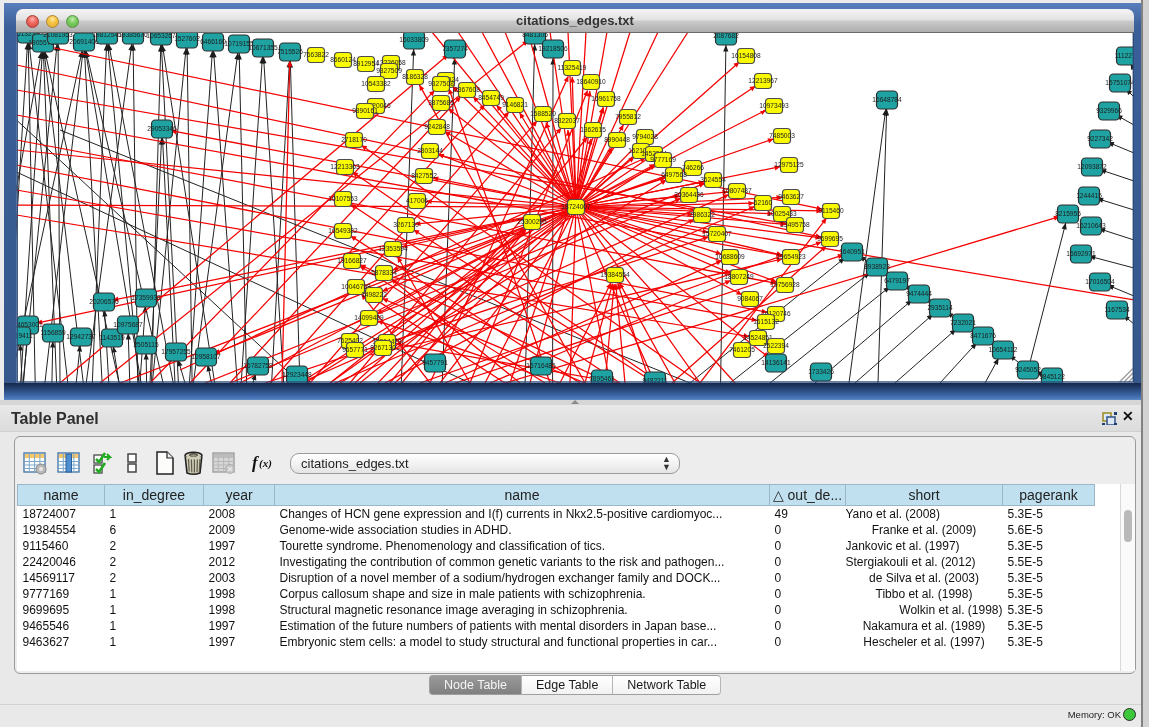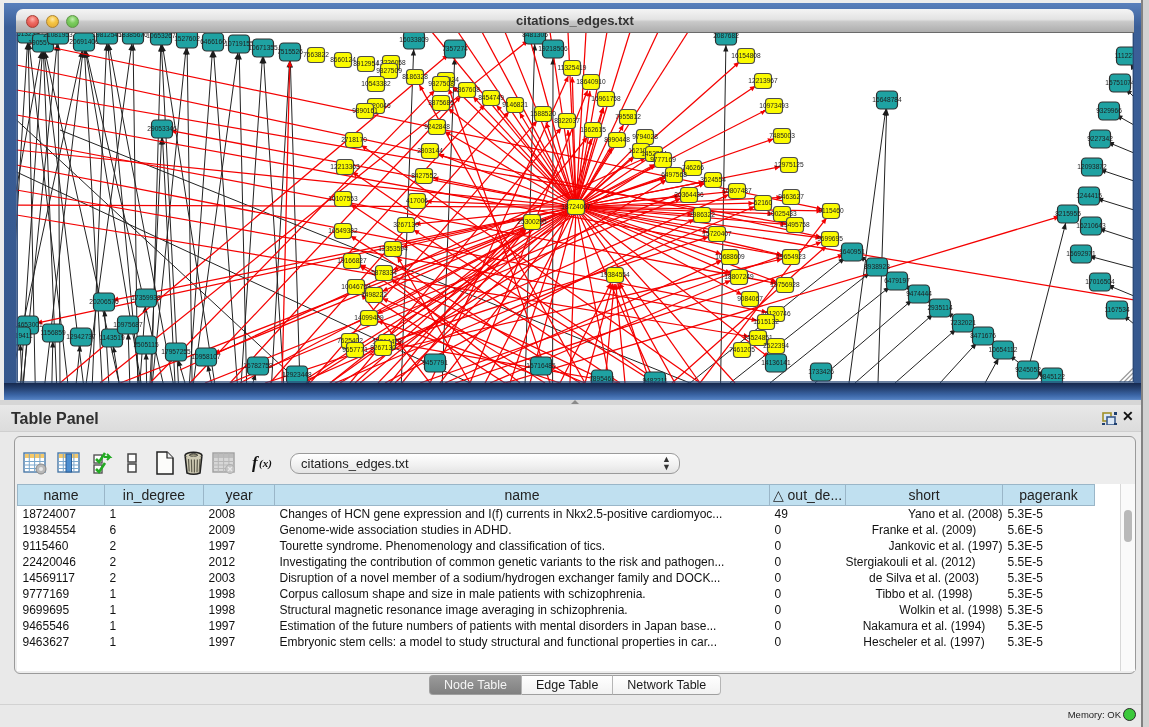--- a/index.html
+++ b/index.html
@@ -884,39 +884,39 @@
               <th>△ out_de...</th>
               <th>short</th>
               <th>pagerank</th>
             </tr>
             <tr class="r">
               <td>18724007</td>
               <td>1</td>
               <td>2008</td>
               <td>Changes of HCN gene expression and I(f) currents in Nkx2.5-positive cardiomyoc...</td>
               <td>49</td>
-              <td style="text-align:right;padding-left:0">Yano et al. (2008)</td>
+              <td style="text-align:left;padding-left:0">Yano et al. (2008)</td>
               <td>5.3E-5</td>
             </tr>
             <tr class="r">
               <td>19384554</td>
               <td>6</td>
               <td>2009</td>
               <td>Genome-wide association studies in ADHD.</td>
               <td>0</td>
               <td style="text-align:center;padding-left:0">Franke et al. (2009)</td>
               <td>5.6E-5</td>
             </tr>
             <tr class="r">
               <td>9115460</td>
               <td>2</td>
               <td>1997</td>
               <td>Tourette syndrome. Phenomenology and classification of tics.</td>
               <td>0</td>
-              <td style="text-align:right;padding-left:0">Jankovic et al. (1997)</td>
+              <td style="text-align:left;padding-left:0">Jankovic et al. (1997)</td>
               <td>5.3E-5</td>
             </tr>
             <tr class="r">
               <td>22420046</td>
               <td>2</td>
               <td>2012</td>
               <td>Investigating the contribution of common genetic variants to the risk and pathogen...</td>
               <td>0</td>
               <td style="text-align:left;padding-left:0">Stergiakouli et al. (2012)</td>
               <td>5.5E-5</td>
@@ -947,21 +947,21 @@
               <td>0</td>
               <td style="text-align:right;padding-left:0">Wolkin et al. (1998)</td>
               <td>5.3E-5</td>
             </tr>
             <tr class="r">
               <td>9465546</td>
               <td>1</td>
               <td>1997</td>
               <td>Estimation of the future numbers of patients with mental disorders in Japan base...</td>
               <td>0</td>
-              <td style="text-align:center;padding-left:0">Nakamura et al. (1994)</td>
+              <td style="text-align:center;padding-left:0">Nakamura et al. (1989)</td>
               <td>5.3E-5</td>
             </tr>
             <tr class="r">
               <td>9463627</td>
               <td>1</td>
               <td>1997</td>
               <td>Embryonic stem cells: a model to study structural and functional properties in car...</td>
               <td>0</td>
               <td style="text-align:center;padding-left:0">Hescheler et al. (1997)</td>
               <td>5.3E-5</td>

